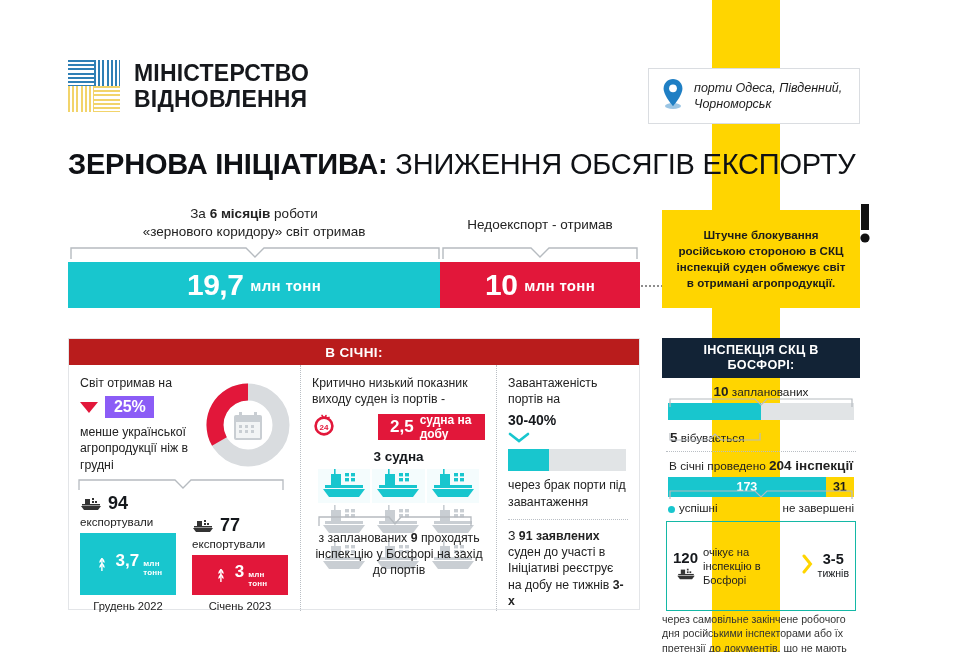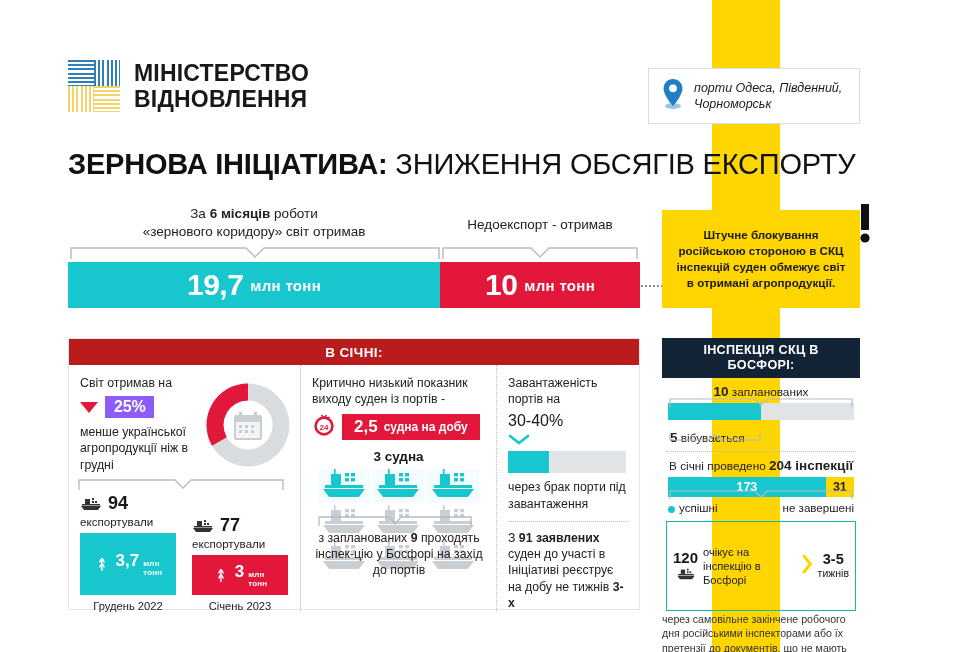--- a/index.html
+++ b/index.html
@@ -97,28 +97,28 @@
   .month-block { position: absolute; width: 96px; }
   .month-bar { width: 96px; display: flex; align-items: center; justify-content: center; gap: 6px; color: #fff; }
   .mb-teal { background: #18C6CE; }
   .mb-red { background: #E2173A; }
   .mb-val { font-size: 17px; font-weight: 800; }
   .mb-unit { font-size: 8px; font-weight: 700; line-height: 1.1; letter-spacing: .2px; }
   .month-lbl { text-align: center; font-size: 11.2px; color: #222; margin-top: 5px; }
 
   .rate-pill {
     display: inline-flex; align-items: center; justify-content: center;
-    background: #E2173A; color: #fff; height: 26px; padding: 9px 12px;
+    background: #E2173A; color: #fff; height: 26px; padding: 9px 12px; margin-left: 36px;
   }
   .rate-val { font-weight: 800; font-size: 17px; }
   .rate-unit { font-weight: 700; font-size: 12px; margin-left: 6px; }
   .ships-title { text-align: center; font-weight: 700; font-size: 13.5px; color: #15181c; margin-top: 8px; }
   .ships-grid { display: grid; grid-template-columns: repeat(3, 1fr); gap: 2px; margin: 5px 6px 0 6px; }
 
-  .pct-big { font-size: 16px; font-weight: 400; color: #15181c; }
+  .pct-big { font-size: 14px; font-weight: 700; color: #15181c; }
   .load-track { width: 118px; height: 22px; background: #e1e4e6; margin-top: 2px; }
   .load-fill { height: 22px; background: #18C6CE; }
   .divider-dot { border-top: 1px dotted #b9bec4; margin: 9px 0 8px 0; }
 
   
   .rpanel { position: absolute; left: 662px; top: 338px; width: 198px; }
   .rhead {
     background: #122336; color: #fff; text-align: center; padding: 5px 4px;
     font-size: 12.6px; font-weight: 700; line-height: 1.2; letter-spacing: .3px;
   }

